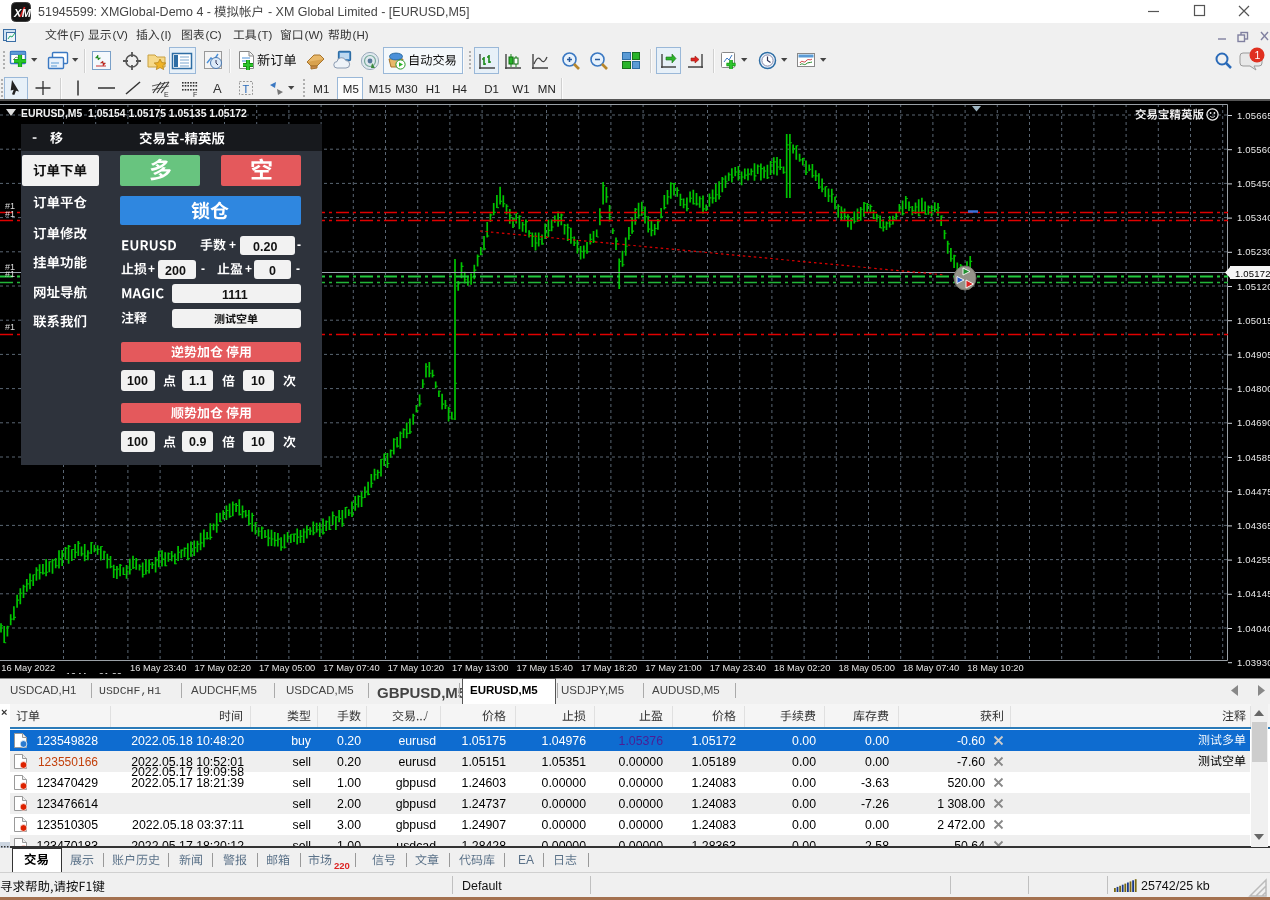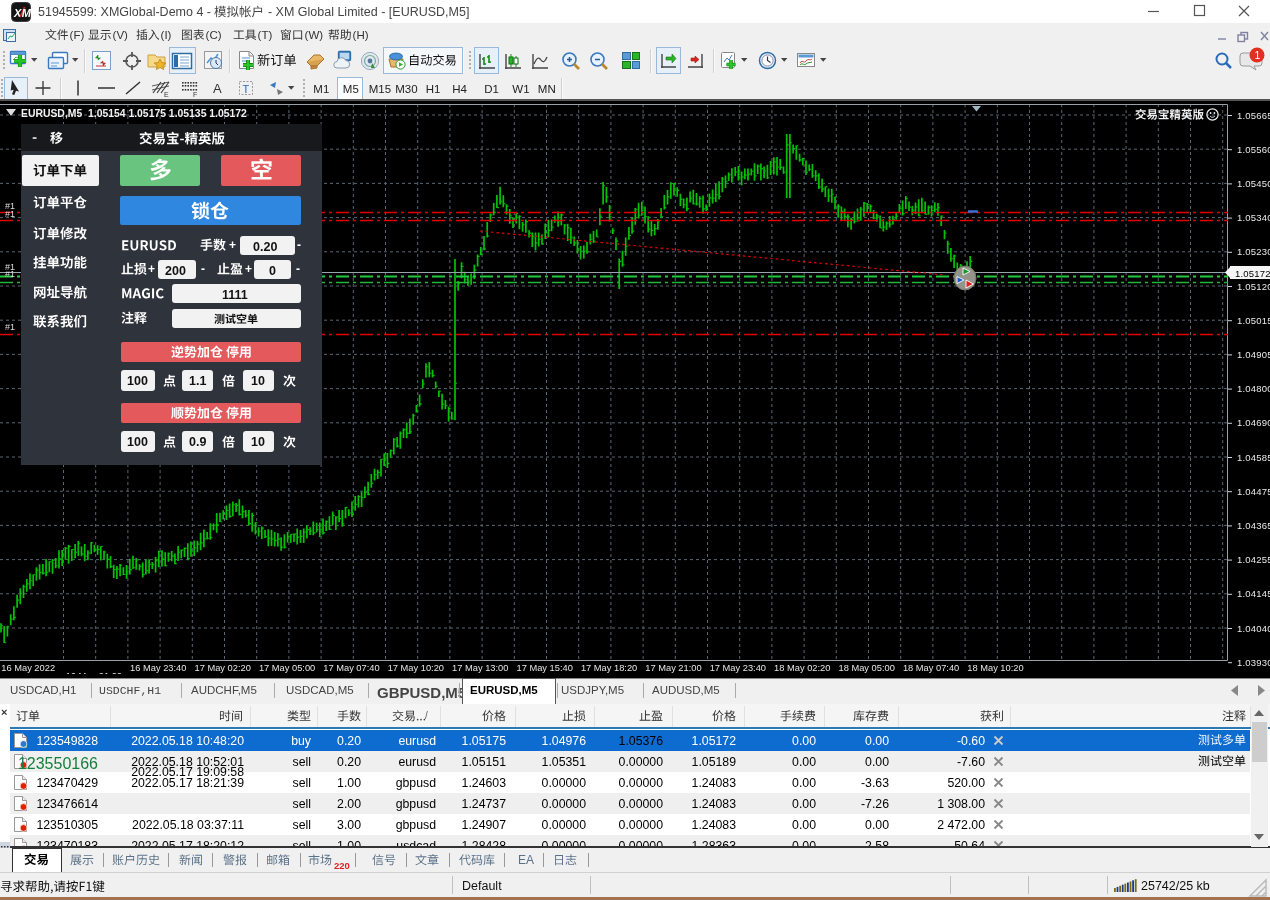--- a/index.html
+++ b/index.html
@@ -923,21 +923,21 @@
       <path d="M8.5 0.5v4h4" fill="#eee" stroke="#999"></path>
       <circle cx="9.5" cy="11" r="3.4" fill="#2a7ad0" stroke="#fff" stroke-width="0.7"></circle>
     </svg>
     <div class="ab" style="right:1172.0px;top:733.5px;font-size:12.3px;color:#fff;font-weight:normal;white-space:pre;">123549828</div>
     <div class="ab" style="right:1026.0px;top:733.5px;font-size:12.3px;color:#fff;font-weight:normal;white-space:pre;">2022.05.18 10:48:20</div>
     <div class="ab" style="right:959.0px;top:733.5px;font-size:12.3px;color:#fff;font-weight:normal;white-space:pre;">buy</div>
     <div class="ab" style="right:909.0px;top:733.5px;font-size:12.3px;color:#fff;font-weight:normal;white-space:pre;">0.20</div>
     <div class="ab" style="right:834.0px;top:733.5px;font-size:12.3px;color:#fff;font-weight:normal;white-space:pre;">eurusd</div>
     <div class="ab" style="right:764.0px;top:733.5px;font-size:12.3px;color:#fff;font-weight:normal;white-space:pre;">1.05175</div>
     <div class="ab" style="right:684.0px;top:733.5px;font-size:12.3px;color:#fff;font-weight:normal;white-space:pre;">1.04976</div>
-    <div class="ab" style="right:607.0px;top:733.5px;font-size:12.3px;color:#000000;font-weight:normal;white-space:pre;">1.05376</div>
+    <div class="ab" style="right:607.0px;top:733.5px;font-size:12.3px;color:#4c1d95;font-weight:normal;white-space:pre;">1.05376</div>
     <div class="ab" style="right:534.0px;top:733.5px;font-size:12.3px;color:#fff;font-weight:normal;white-space:pre;">1.05172</div>
     <div class="ab" style="right:454.0px;top:733.5px;font-size:12.3px;color:#fff;font-weight:normal;white-space:pre;">0.00</div>
     <div class="ab" style="right:381.0px;top:733.5px;font-size:12.3px;color:#fff;font-weight:normal;white-space:pre;">0.00</div>
     <div class="ab" style="right:285.0px;top:733.5px;font-size:12.3px;color:#fff;font-weight:normal;white-space:pre;">-0.60</div>
     <svg class="ab" style="left:993px;top:735px" width="11" height="11">
       <path d="M1.5 1.5l8 8M9.5 1.5l-8 8" stroke="#ccc" stroke-width="1.8"></path>
     </svg>
     <svg class="ab" style="left:1198.0px;top:728.0px" width="50" height="24">
       <g transform="translate(0,16.32) scale(0.01200,-0.01200)" fill="#fff">
         <use href="#g6d4br" x="0"></use>
@@ -945,21 +945,21 @@
         <use href="#g591ar" x="2000"></use>
         <use href="#g5355r" x="3000"></use>
       </g>
     </svg>
     <div class="ab" style="left:10px;top:751px;width:1240px;height:21px;background:#efefef"></div>
     <svg class="ab" style="left:14px;top:754px" width="13" height="15">
       <path d="M0.5 0.5h8l4 4v10h-12z" fill="#fff" stroke="#999"></path>
       <path d="M8.5 0.5v4h4" fill="#eee" stroke="#999"></path>
       <circle cx="9.5" cy="11" r="3.4" fill="#dd2200" stroke="#fff" stroke-width="0.7"></circle>
     </svg>
-    <div class="ab" style="right:1172.0px;top:754.5px;font-size:16px;color:#15803d;font-weight:normal;white-space:pre;">123550166</div>
+    <div class="ab" style="right:1172.0px;top:754.5px;font-size:12px;color:#c2410c;font-weight:normal;white-space:pre;">123550166</div>
     <div class="ab" style="right:1026.0px;top:754.5px;font-size:12.3px;color:#000;font-weight:normal;white-space:pre;">2022.05.18 10:52:01</div>
     <div class="ab" style="right:959.0px;top:754.5px;font-size:12.3px;color:#000;font-weight:normal;white-space:pre;">sell</div>
     <div class="ab" style="right:909.0px;top:754.5px;font-size:12.3px;color:#000;font-weight:normal;white-space:pre;">0.20</div>
     <div class="ab" style="right:834.0px;top:754.5px;font-size:12.3px;color:#000;font-weight:normal;white-space:pre;">eurusd</div>
     <div class="ab" style="right:764.0px;top:754.5px;font-size:12.3px;color:#000;font-weight:normal;white-space:pre;">1.05151</div>
     <div class="ab" style="right:684.0px;top:754.5px;font-size:12.3px;color:#000;font-weight:normal;white-space:pre;">1.05351</div>
     <div class="ab" style="right:607.0px;top:754.5px;font-size:12.3px;color:#000;font-weight:normal;white-space:pre;">0.00000</div>
     <div class="ab" style="right:534.0px;top:754.5px;font-size:12.3px;color:#000;font-weight:normal;white-space:pre;">1.05189</div>
     <div class="ab" style="right:454.0px;top:754.5px;font-size:12.3px;color:#000;font-weight:normal;white-space:pre;">0.00</div>
     <div class="ab" style="right:381.0px;top:754.5px;font-size:12.3px;color:#000;font-weight:normal;white-space:pre;">0.00</div>

